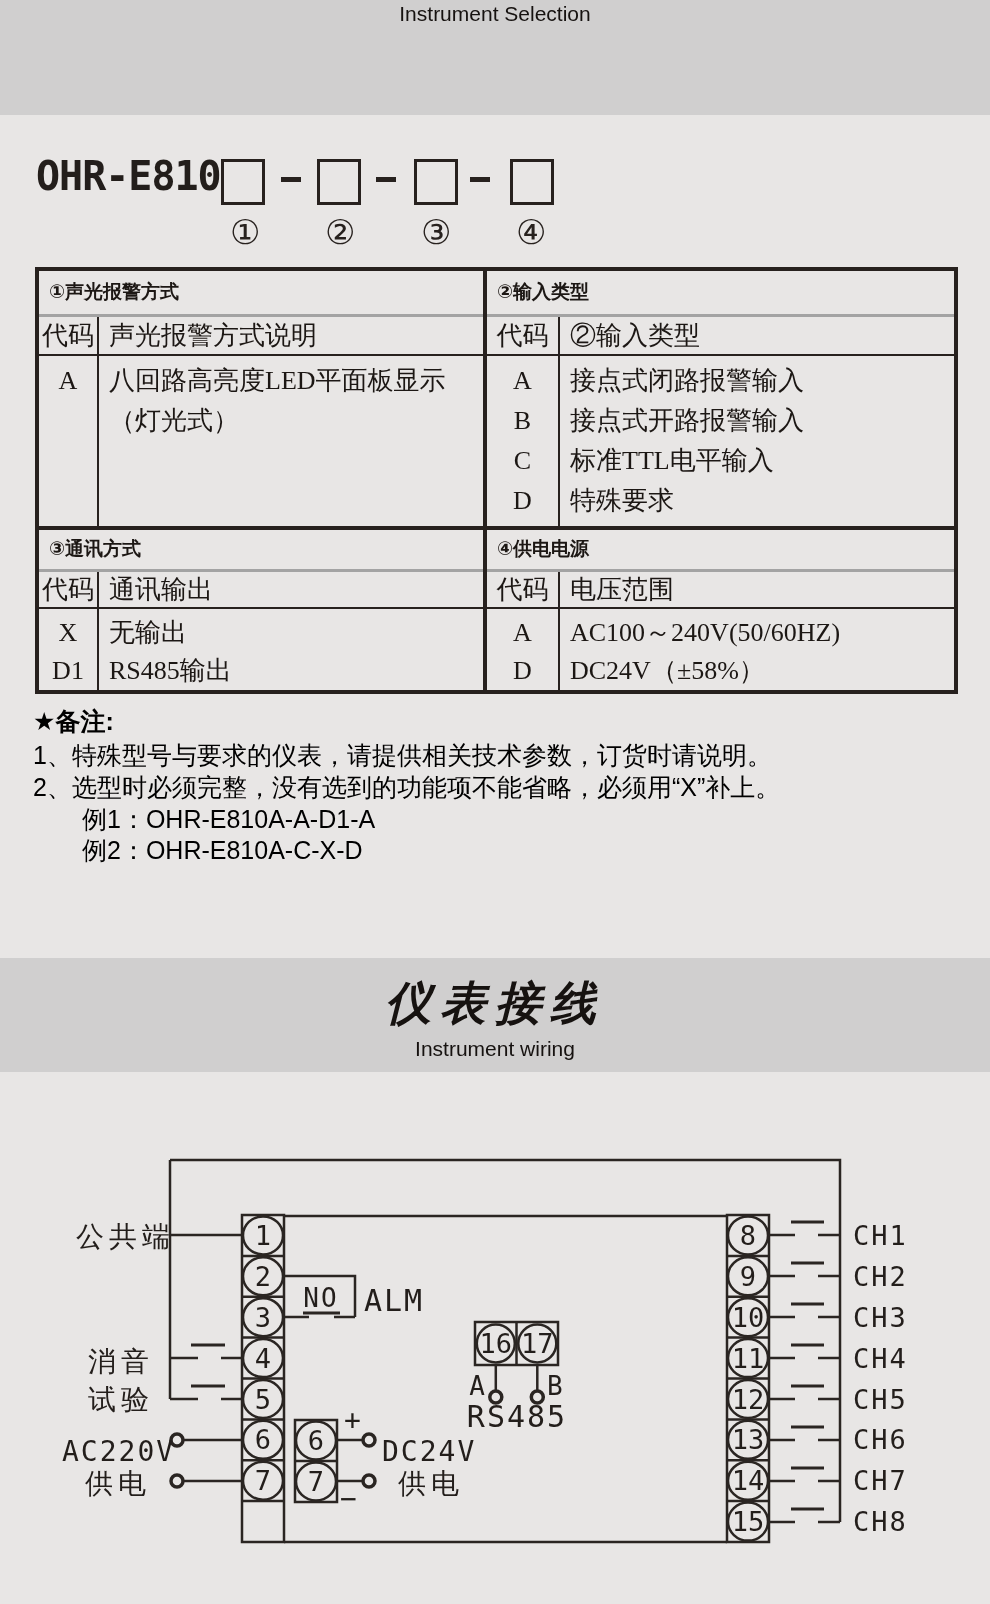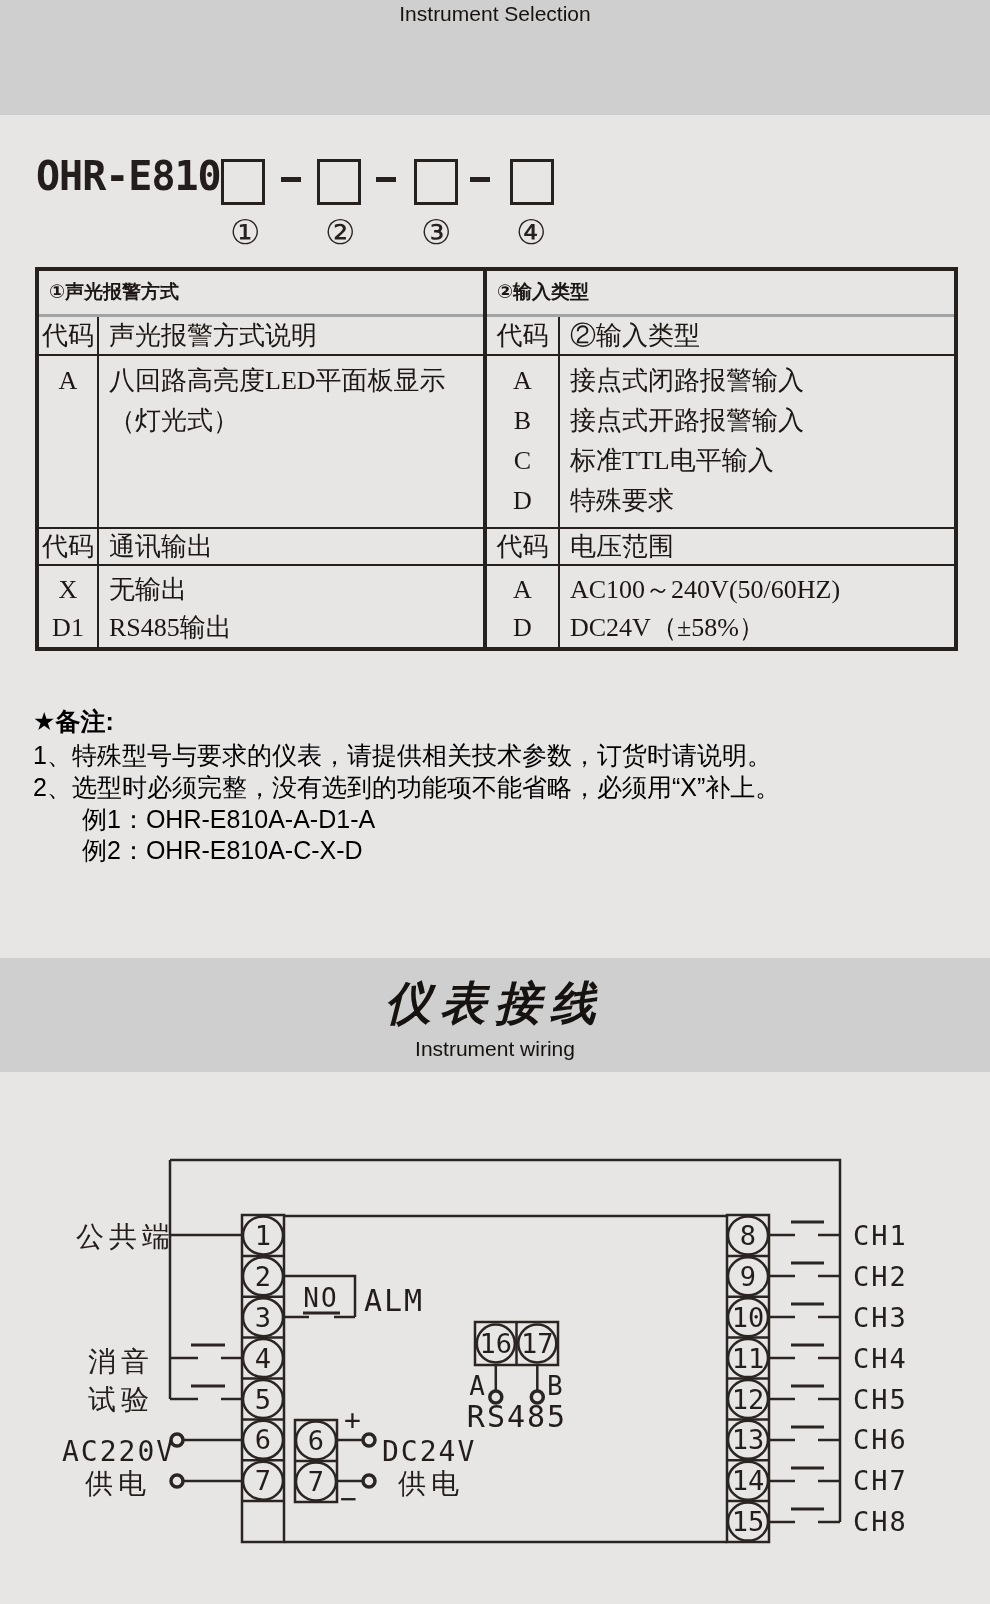--- a/index.html
+++ b/index.html
@@ -118,20 +118,24 @@
       </div>
     </td>
     <td class="desccol">
       <div class="cellpad">
         <div class="cellline">接点式闭路报警输入</div>
         <div class="cellline">接点式开路报警输入</div>
         <div class="cellline">标准TTL电平输入</div>
         <div class="cellline">特殊要求</div>
       </div>
     </td>
+  </tr>
+  <tr class="sec sec2" style="height:42px">
+    <td colspan="2">③通讯方式</td>
+    <td colspan="2" class="mid">④供电电源</td>
   </tr>
   <tr class="colhead" style="height:34px">
     <td class="codecol">代码</td>
     <td class="desccol">通讯输出</td>
     <td class="codecol mid">代码</td>
     <td class="desccol">电压范围</td>
   </tr>
   <tr class="data2" style="height:78px">
     <td class="codecol">
       <div class="cellpad">

